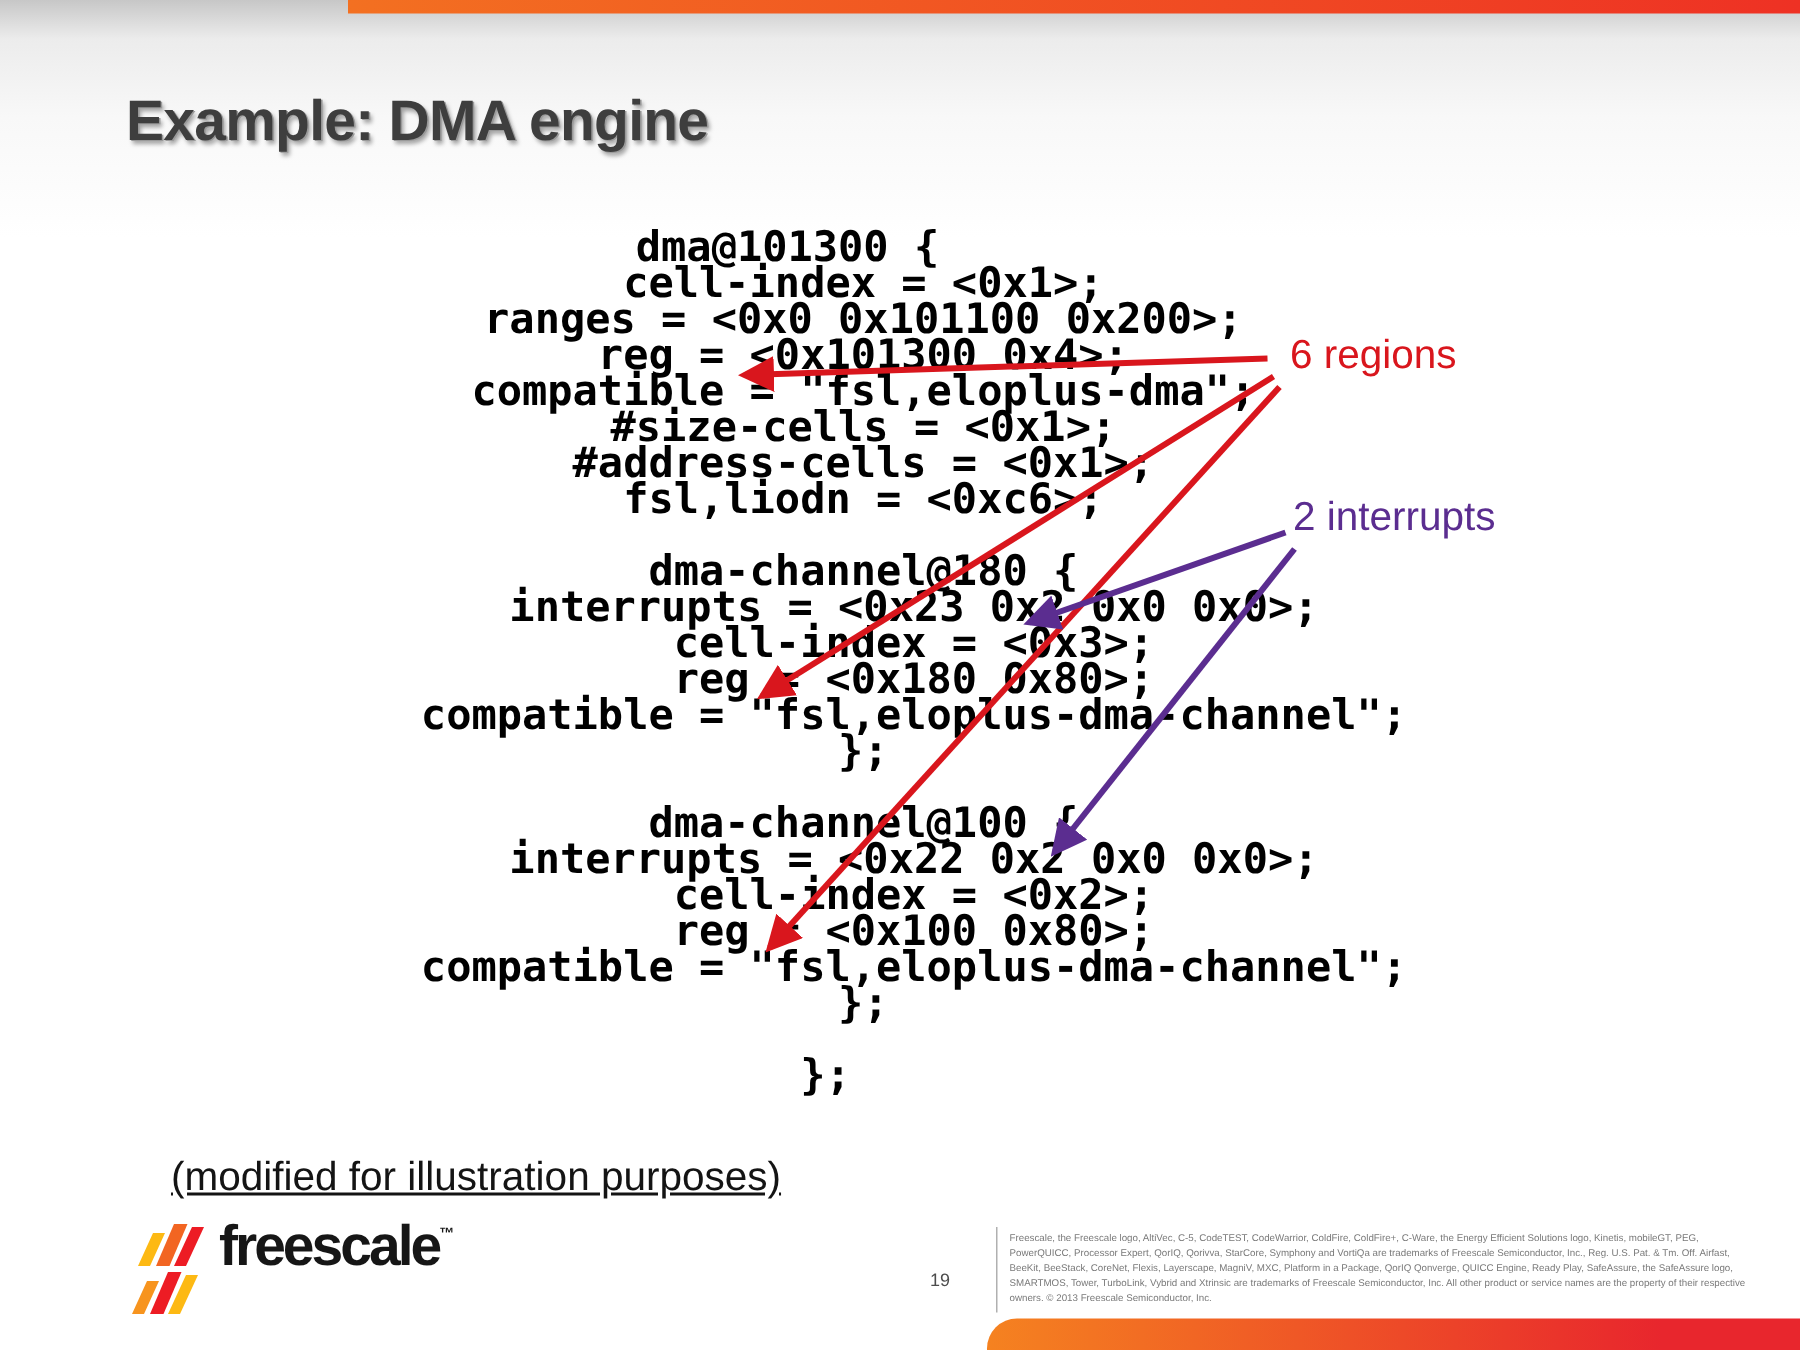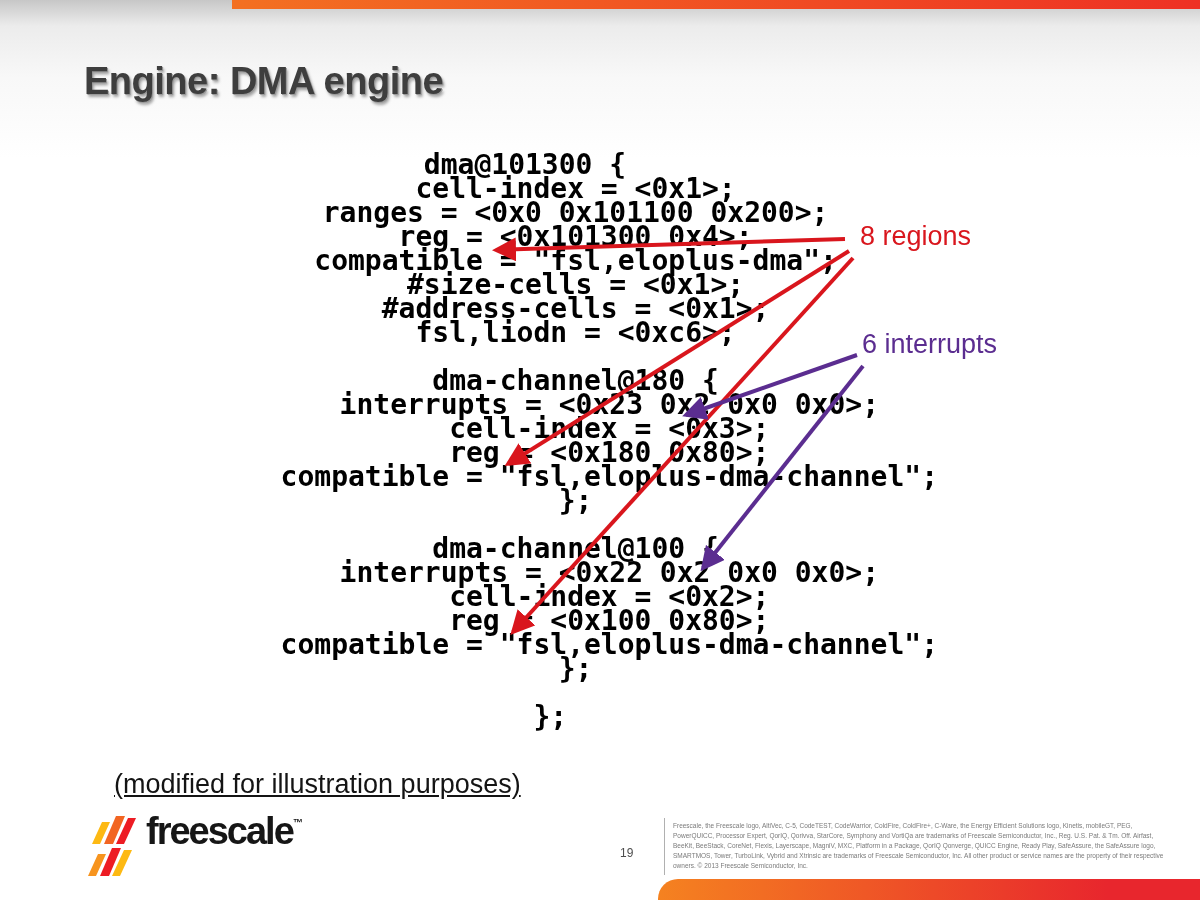--- a/index.html
+++ b/index.html
@@ -45,21 +45,21 @@
     background:linear-gradient(90deg,#f58220 0%,#e8262d 75%);
   }
 </style>
 </head>
 <body>
 
 <div class="slide">
 
   <div class="top-bar"></div>
 
-  <div class="title">Engine: DMA engine</div>
+  <div class="title">Example: DMA engine</div>
 
   <pre class="code">dma@101300 {
       cell-index = &lt;0x1&gt;;
       ranges = &lt;0x0 0x101100 0x200&gt;;
       reg = &lt;0x101300 0x4&gt;;
       compatible = "fsl,eloplus-dma";
       #size-cells = &lt;0x1&gt;;
       #address-cells = &lt;0x1&gt;;
       fsl,liodn = &lt;0xc6&gt;;
 
@@ -88,22 +88,22 @@
         <path d="M0,0 L6,3 L0,6 Z" fill="#5b2d90"></path>
       </marker>
     </defs>
     <line x1="845" y1="239" x2="496" y2="250" stroke="#d9161d" stroke-width="4" marker-end="url(#arrow-red)"></line>
     <line x1="849" y1="251" x2="508" y2="464" stroke="#d9161d" stroke-width="4" marker-end="url(#arrow-red)"></line>
     <line x1="853" y1="258" x2="513" y2="632" stroke="#d9161d" stroke-width="4" marker-end="url(#arrow-red)"></line>
     <line x1="857" y1="355" x2="686" y2="415" stroke="#5b2d90" stroke-width="4" marker-end="url(#arrow-purple)"></line>
     <line x1="863" y1="366" x2="703" y2="568" stroke="#5b2d90" stroke-width="4" marker-end="url(#arrow-purple)"></line>
   </svg>
 
-  <div class="annotation-label label-regions">8 regions</div>
-  <div class="annotation-label label-interrupts">6 interrupts</div>
+  <div class="annotation-label label-regions">6 regions</div>
+  <div class="annotation-label label-interrupts">2 interrupts</div>
 
   <div class="footnote">(modified for illustration purposes)</div>
 
   <div class="logo">
     <svg class="logo-icon" width="58" height="68" viewBox="0 0 58 68">
       <polygon points="18,32 30,4 39,4 27,32" fill="#f26522"></polygon>
       <polygon points="6,32 16,10 24,10 14,32" fill="#fdb913"></polygon>
       <polygon points="30,32 42,6 50,6 38,32" fill="#ed1c24"></polygon>
       <polygon points="14,64 26,36 35,36 23,64" fill="#ed1c24"></polygon>
       <polygon points="2,64 12,42 20,42 10,64" fill="#f7941e"></polygon>

